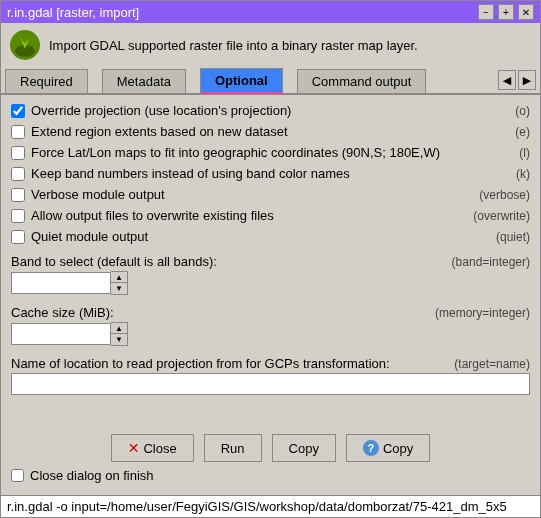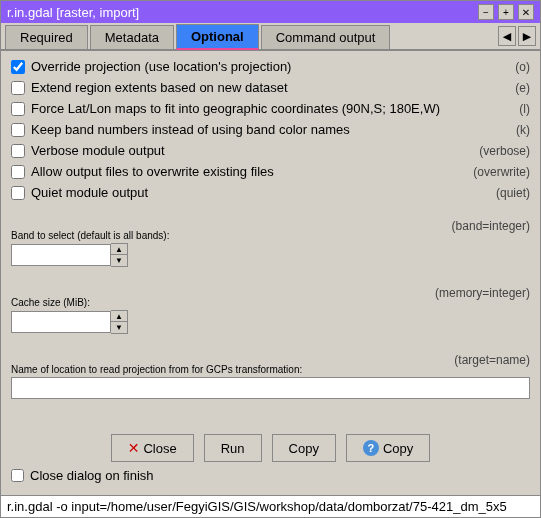--- a/index.html
+++ b/index.html
@@ -71,21 +71,21 @@
       border-bottom: 2px solid #888;
       padding: 0 4px;
       flex-shrink: 0;
     }
     .tab {
       padding: 4px 14px;
       border: 1px solid #888;
       border-bottom: none;
       background: #c0bdb5;
       cursor: pointer;
-      margin-right: 2px;
+      margin-right: 14px;
       font-size: 13px;
       position: relative;
       bottom: -1px;
     }
     .tab.active {
       background: #3b82f6;
       border-bottom: 2px solid #ec4899;
       font-weight: bold;
       z-index: 1;
     }
@@ -140,22 +140,21 @@
       flex-direction: column;
       gap: 2px;
       margin-top: 4px;
     }
     .field-label-row {
       display: flex;
       justify-content: space-between;
       align-items: center;
     }
     .field-label {
-      font-size: 10px;
-      margin-top: 20px;
+      font-size: 13px;
     }
     .spinner-wrap {
       display: flex;
       align-items: center;
     }
     .spinner-wrap input {
       width: 100px;
       height: 22px;
       border: 1px solid #888;
       background: white;
@@ -238,20 +237,28 @@
     <div class="title-bar-left">
       <span>r.in.gdal [raster, import]</span>
     </div>
     <div class="title-bar-controls">
       <button class="title-bar-btn">−</button>
       <button class="title-bar-btn">+</button>
       <button class="title-bar-btn">✕</button>
     </div>
   </div>
 
+  <div class="header-area">
+    <svg class="grass-logo" viewBox="0 0 32 32">
+      <circle cx="16" cy="16" r="15" fill="#5a8a00"></circle>
+      <ellipse cx="16" cy="22" rx="10" ry="6" fill="#3d6000"></ellipse>
+      <path d="M16 20 Q12 10 10 6 Q13 12 16 14 Q19 12 22 6 Q20 10 16 20Z" fill="#8fc000"></path>
+    </svg>
+    <span>Import GDAL supported raster file into a binary raster map layer.</span>
+  </div>
 
   <div class="tabs-row">
     <div class="tab">Required</div>
     <div class="tab">Metadata</div>
     <div class="tab active">Optional</div>
     <div class="tab">Command output</div>
     <div class="tab-nav">
       <button class="tab-nav-btn">◀</button>
       <button class="tab-nav-btn">▶</button>
     </div>

